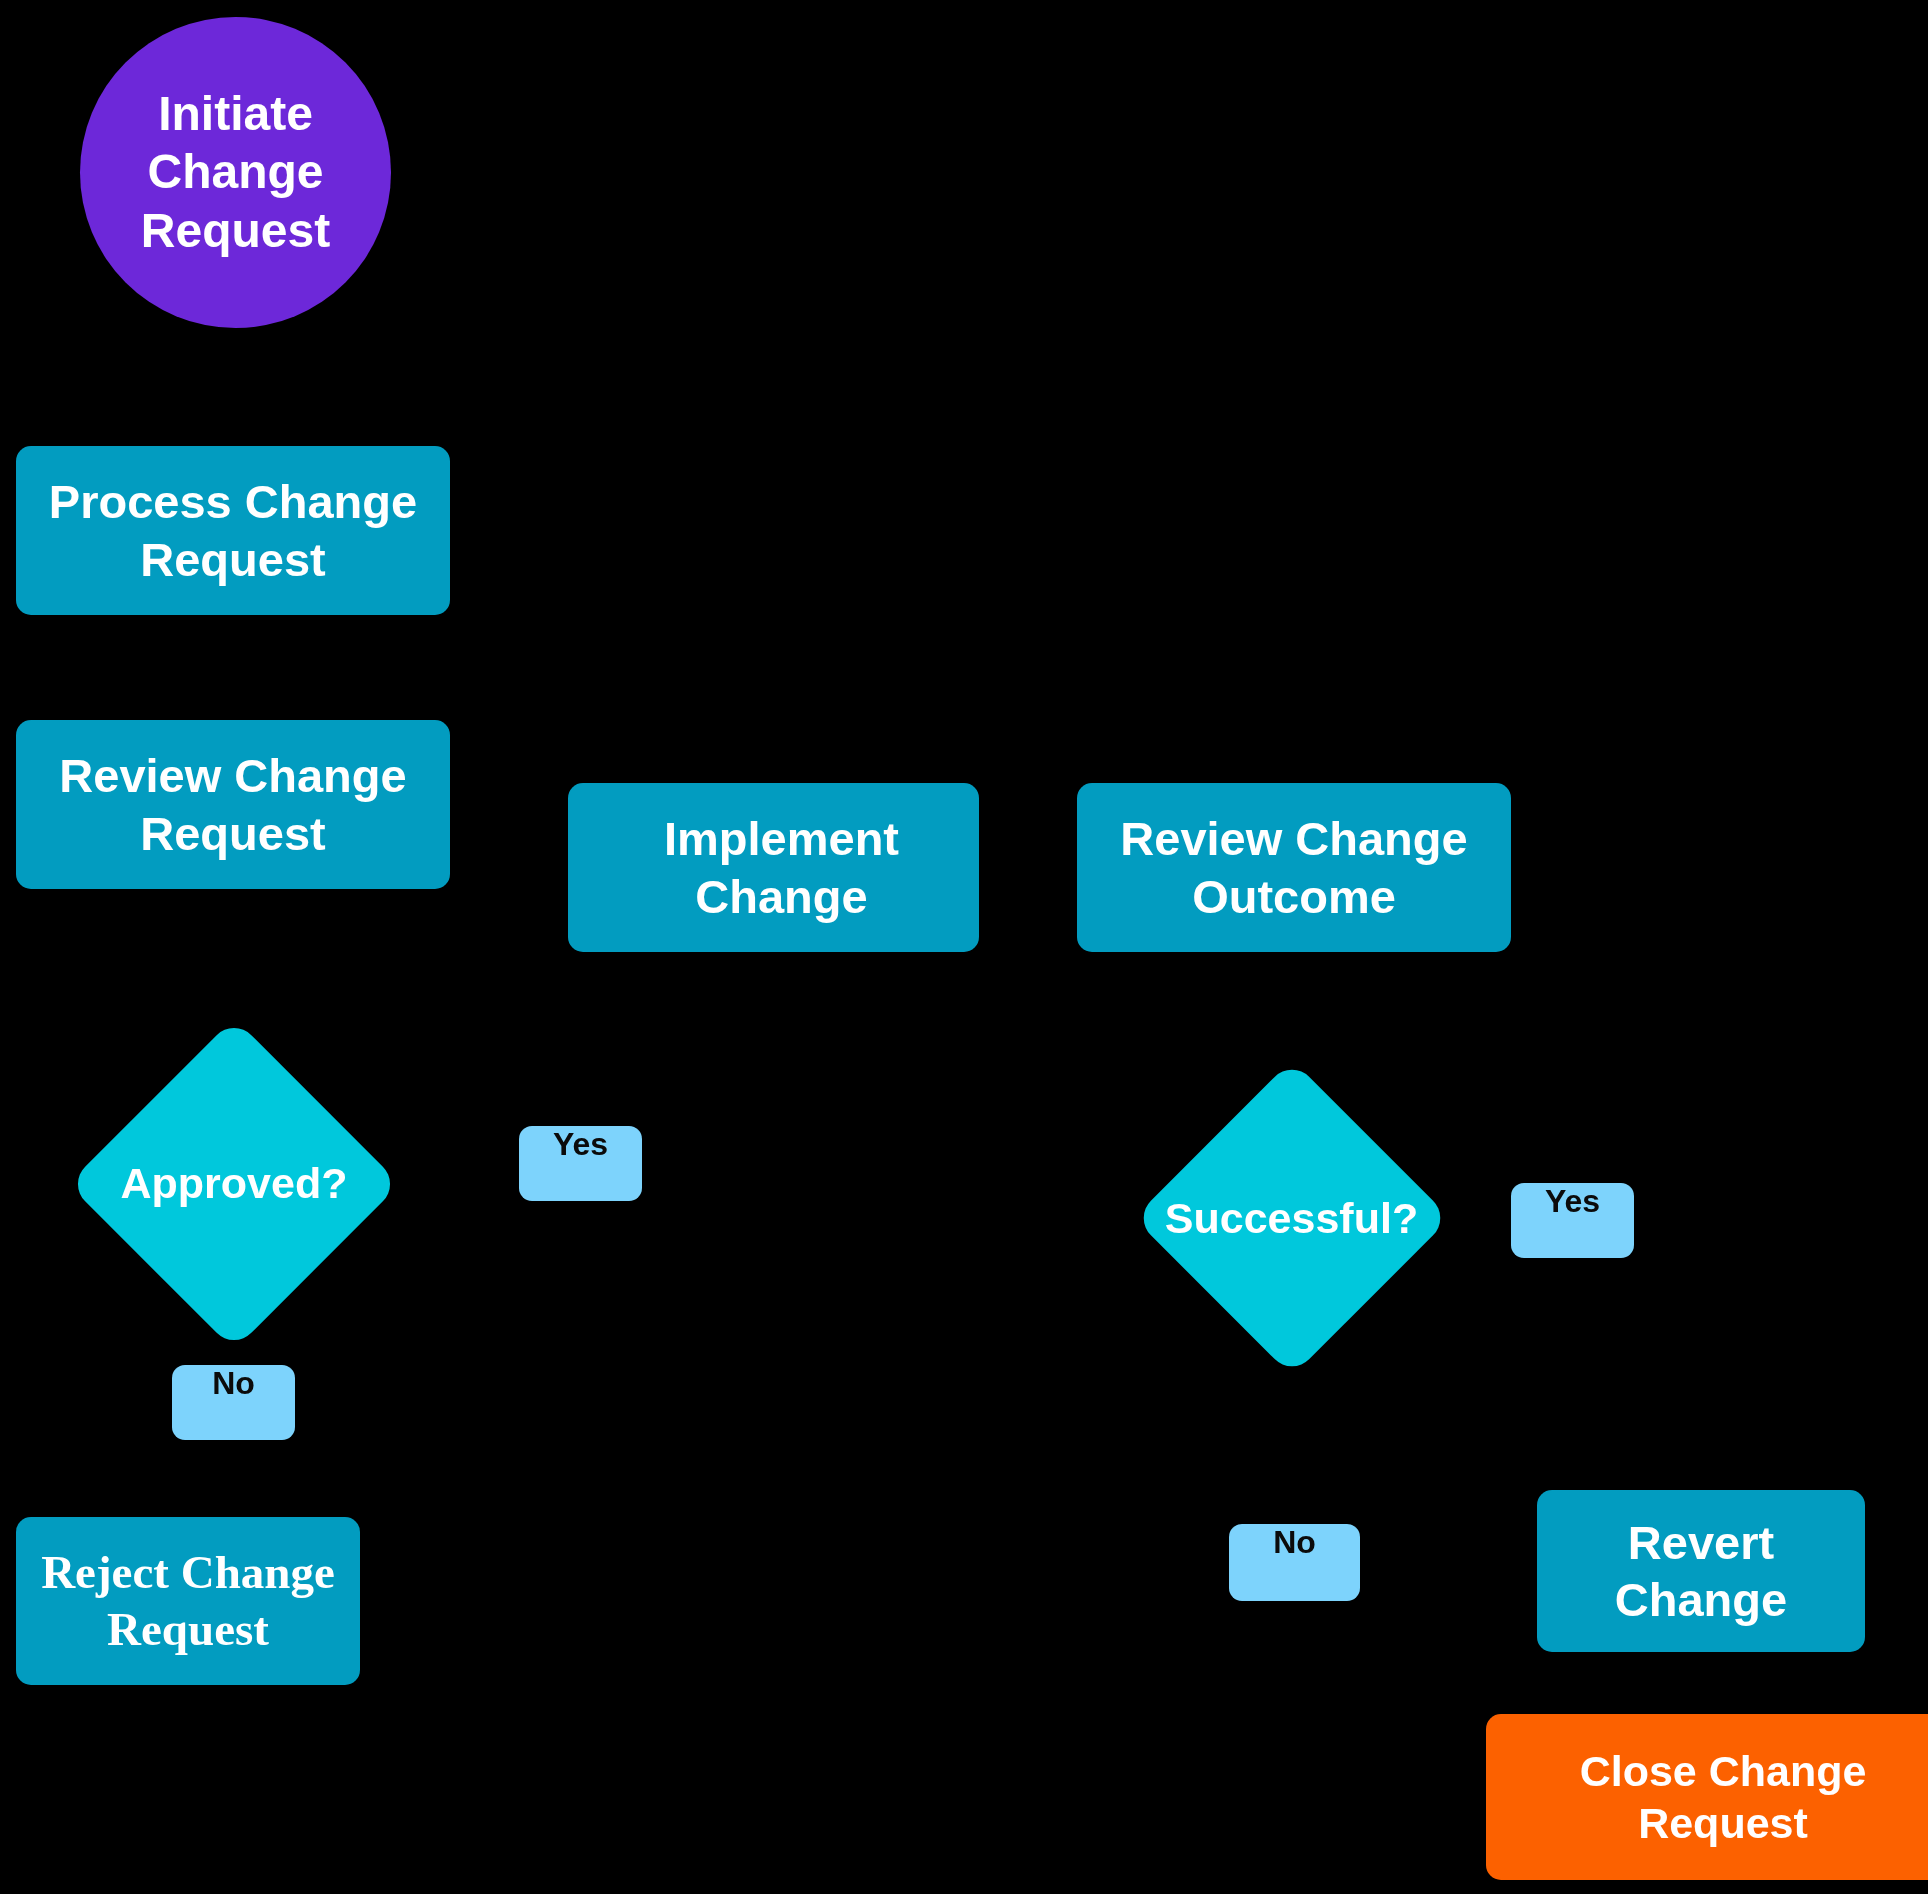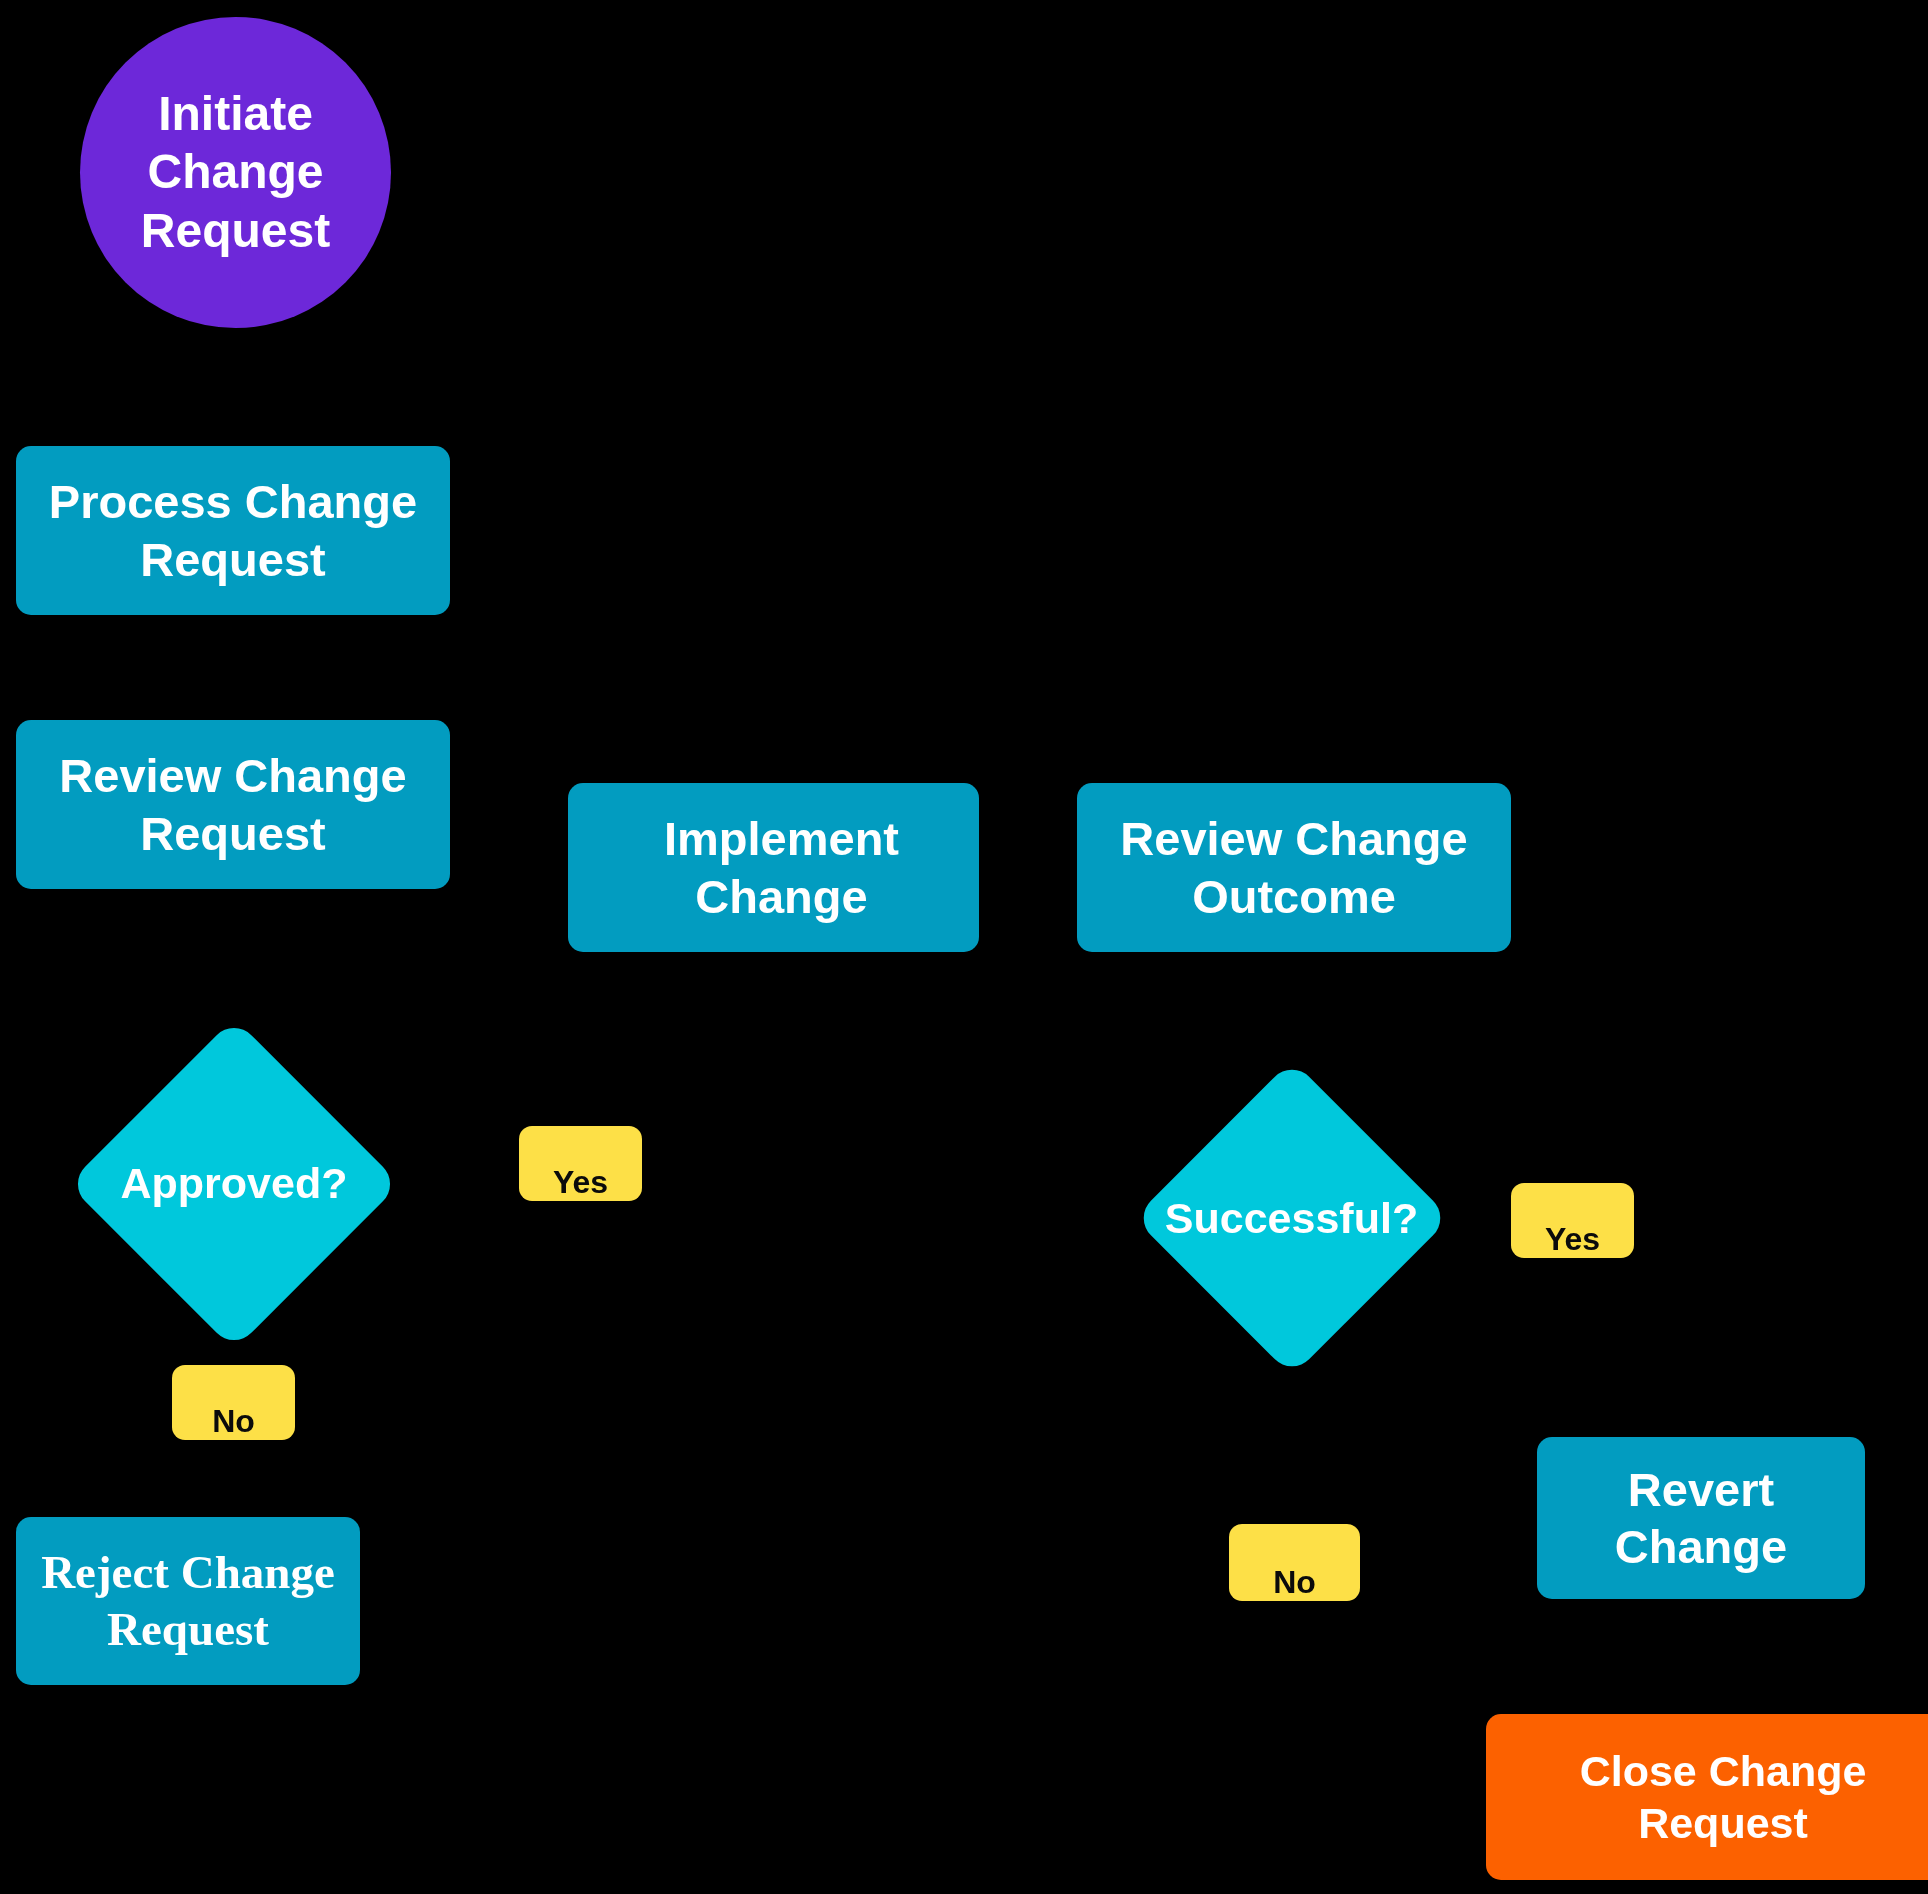--- a/index.html
+++ b/index.html
@@ -63,23 +63,23 @@
     color: #ffffff;
     font-weight: bold;
     font-size: 43px;
     white-space: nowrap;
   }
   
   .edge-label {
     position: absolute;
     box-sizing: border-box;
     display: flex;
-    align-items: flex-end;
+    align-items: flex-start;
     justify-content: center;
-    background: #fde047;
+    background: #7dd3fc;
     border-radius: 13px;
     color: #0b0b0b;
     font-weight: bold;
     font-size: 32px;
     font-family: "Liberation Sans", sans-serif;
   }
 </style>
 </head>
 <body>
 
@@ -135,21 +135,21 @@
   </div>
 
   <div class="edge-label" style="left:1511px; top:1183px; width:123px; height:75px;">
     <span>Yes</span>
   </div>
 
   <div class="edge-label" style="left:1229px; top:1524px; width:131px; height:77px;">
     <span>No</span>
   </div>
 
-  <div class="node process" style="left:1537px; top:1437px; width:328px; height:162px;">
+  <div class="node process" style="left:1537px; top:1490px; width:328px; height:162px;">
     <span>Revert
 Change</span>
   </div>
 
   <div class="node terminator-rect" style="left:1486px; top:1714px; width:474px; height:166px;">
     <span>Close Change
 Request</span>
   </div>
 
 </div>

